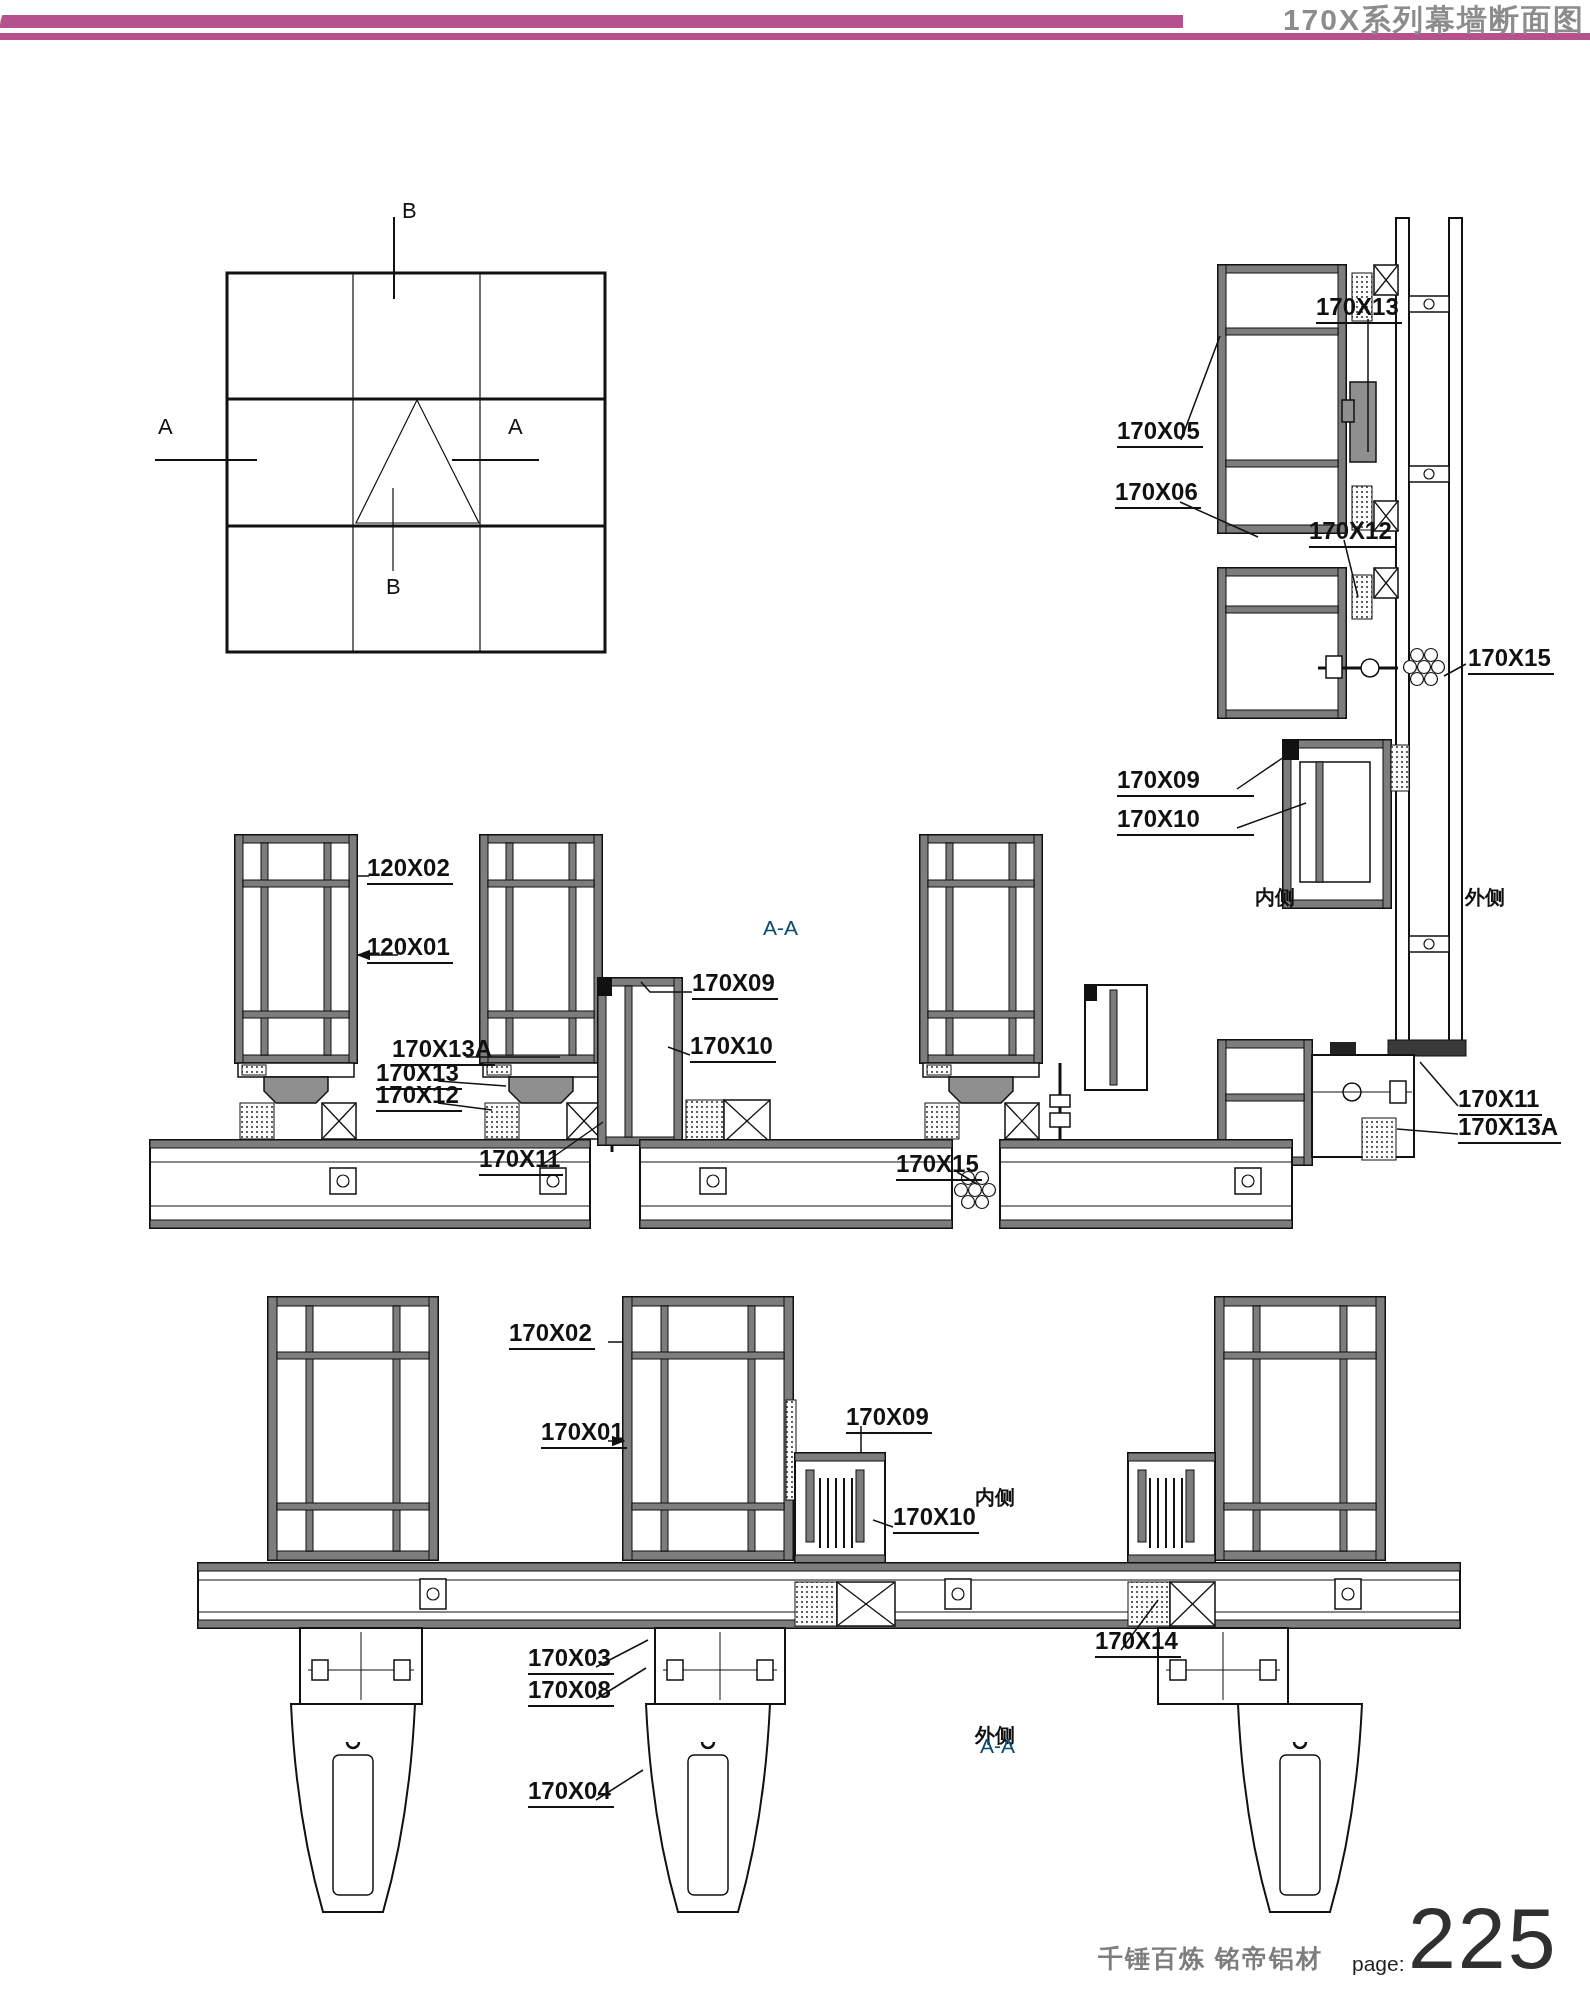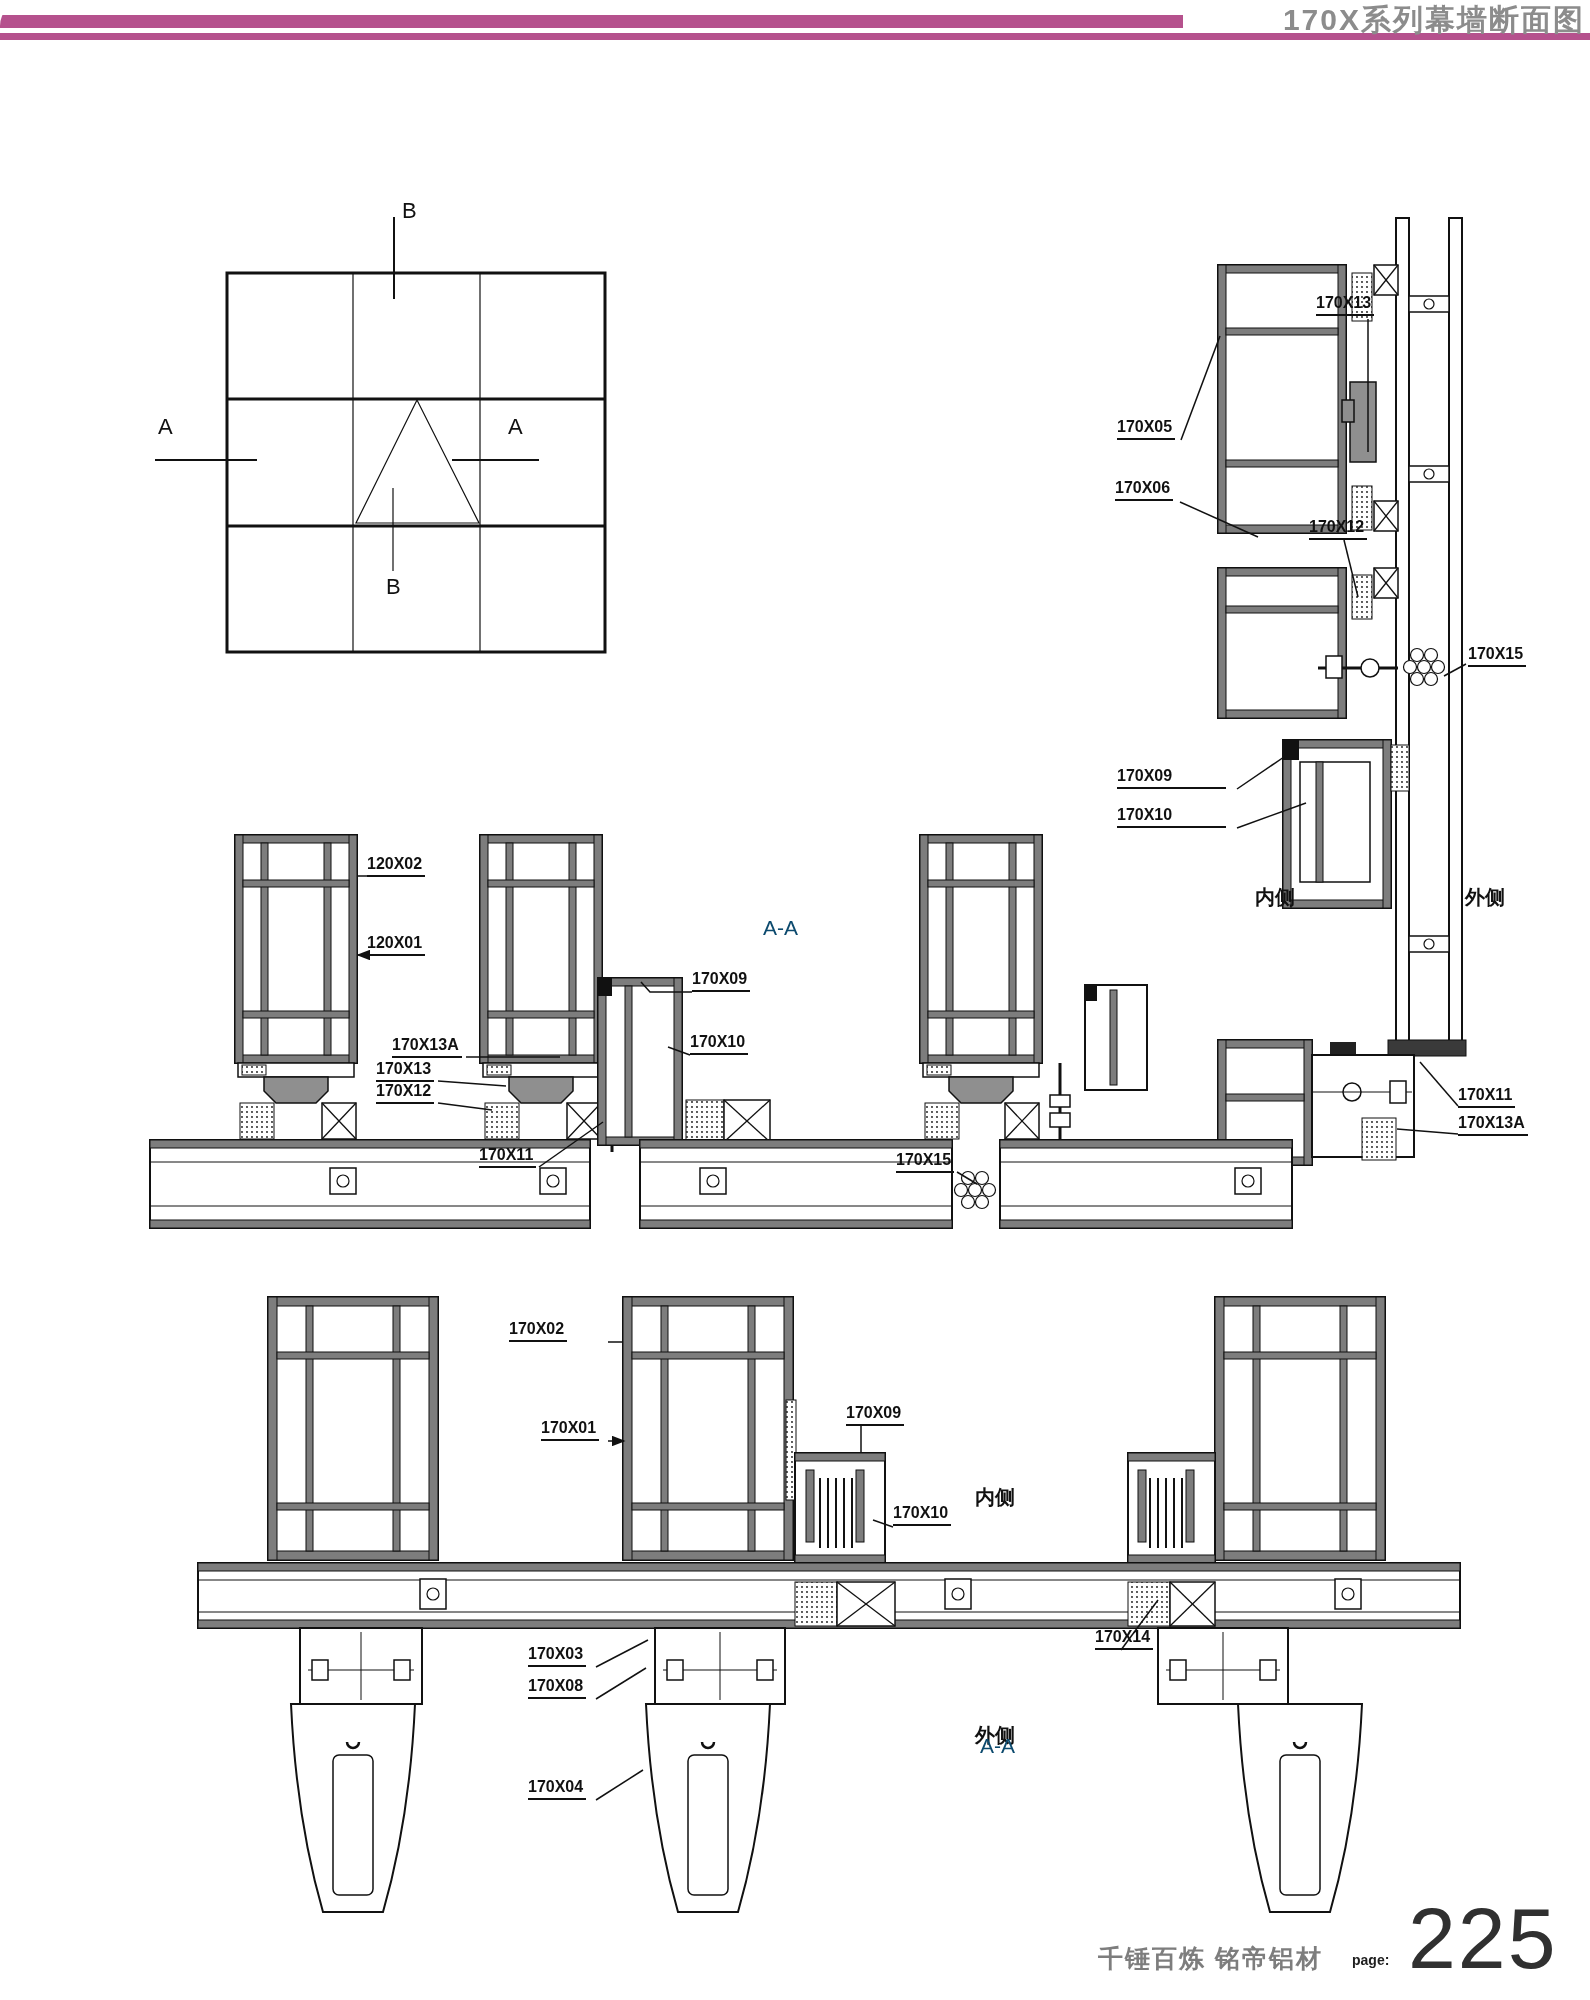--- a/index.html
+++ b/index.html
@@ -4,31 +4,31 @@
 <style>
   html,body{margin:0;padding:0;background:#fff;}
   .page{position:relative;width:1590px;height:2000px;background:#fff;overflow:hidden;
         font-family:"Liberation Sans",sans-serif;border-radius:26px;}
   .bar{position:absolute;background:#b5518d;}
   .bar-thick{left:0;top:15px;width:1183px;height:13px;}
   .bar-thin{left:0;top:33px;width:1590px;height:7px;}
   .title{position:absolute;right:5px;top:0;font-size:30px;font-weight:800;color:#8c8c8c;
          letter-spacing:2px;white-space:nowrap;}
   svg{position:absolute;left:0;top:0;}
-  .lbl{position:absolute;font-size:16px;font-weight:700;color:#111;white-space:nowrap;line-height:1.1;}
+  .lbl{position:absolute;font-size:24px;font-weight:700;color:#111;white-space:nowrap;line-height:1.1;}
   .u{border-bottom:2px solid #111;padding:0 3px 2px 0;}
   .w{padding-right:54px;}
   .cn{position:absolute;font-size:20px;font-weight:700;color:#111;white-space:nowrap;margin-top:24px;}
   .aa{position:absolute;font-size:21px;font-weight:400;color:#0c4a6e;white-space:nowrap;}
   .mark{position:absolute;font-size:22px;font-weight:400;color:#111;}
   .ftr-note{position:absolute;left:374px;top:1954px;font-size:17px;letter-spacing:5px;
             color:#8a8a8a;font-weight:400;white-space:nowrap;}
   .ftr-brand{position:absolute;left:1098px;top:1942px;font-size:25px;font-weight:800;
              color:#7d7d7d;letter-spacing:2px;white-space:nowrap;}
-  .ftr-page-label{position:absolute;left:1352px;top:1952px;font-size:14px;font-weight:700;color:#1f1f1f;}
+  .ftr-page-label{position:absolute;left:1352px;top:1952px;font-size:21px;font-weight:400;color:#1f1f1f;}
   .ftr-page-num{position:absolute;left:1408px;top:1898px;font-size:86px;line-height:.95;
                 color:#303030;letter-spacing:2px;}
   
   .s2{fill:#fff;stroke:#111;stroke-width:2;}
   .s15{fill:#fff;stroke:#111;stroke-width:1.5;}
   .s12{fill:#fff;stroke:#111;stroke-width:1.2;}
   .g{fill:#7d7d7d;stroke:#111;stroke-width:1;}
   .d{fill:url(#dots);stroke:#111;stroke-width:1;}
   .ln{stroke:#111;stroke-width:1;}
   .ld{fill:none;stroke:#111;stroke-width:1.5;}

